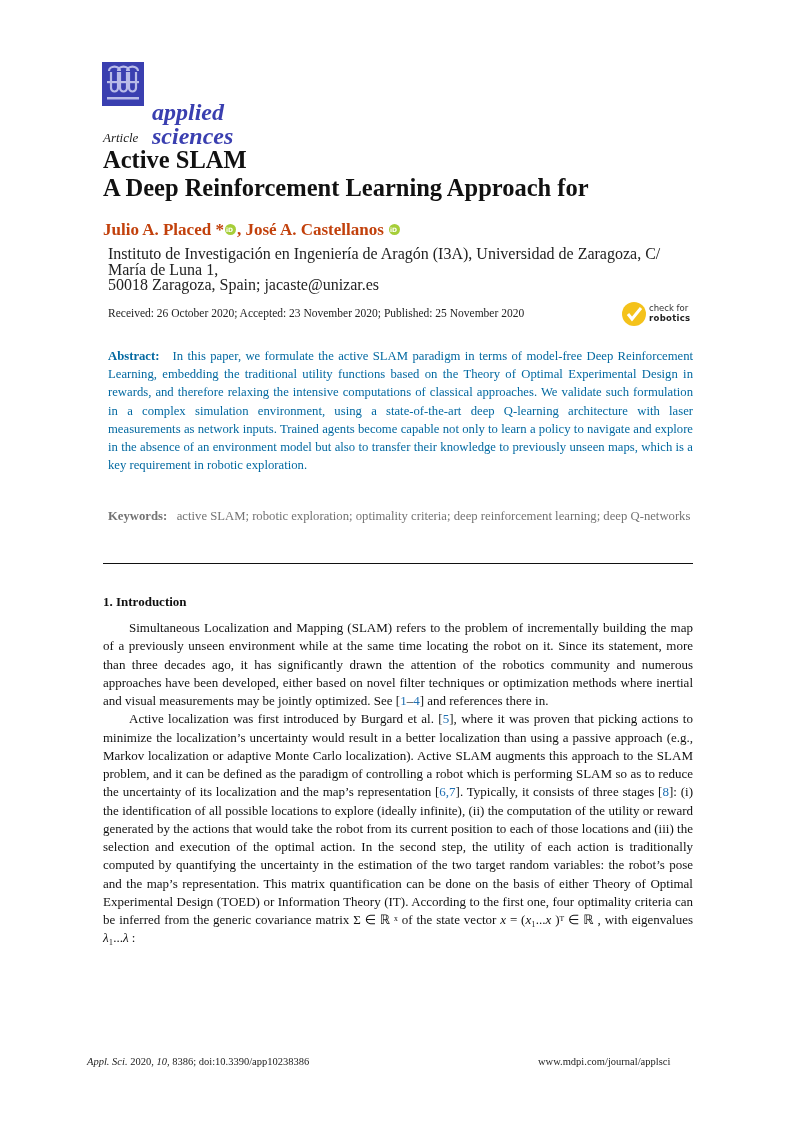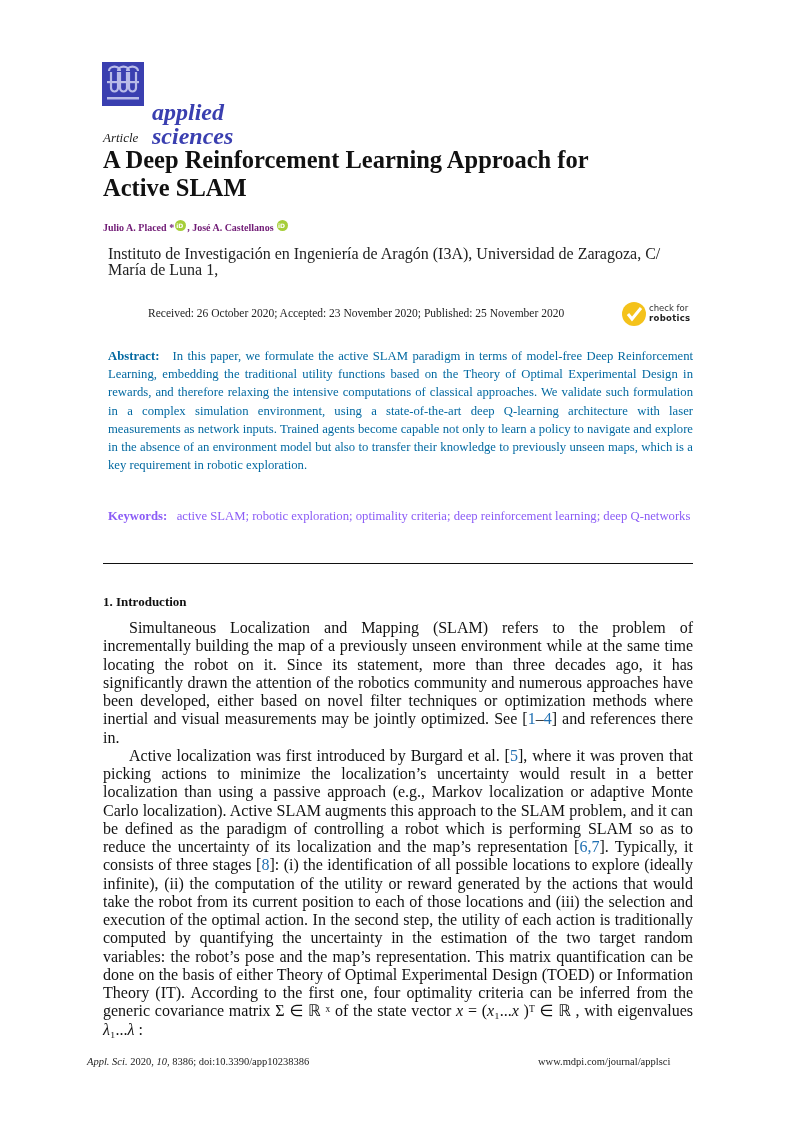--- a/index.html
+++ b/index.html
@@ -8,41 +8,41 @@
   .abs { position:absolute; }
 
   
   .logo { left:102px; top:62px; width:42px; height:44px; background:#3a3fb0; }
   .logo svg { display:block; }
   .logo-text { left:152px; top:60px; font-family:"Liberation Serif",serif; font-style:italic; font-weight:bold; color:#3a3fb0; font-size:24px; line-height:24px;margin-top:40px; }
 
   .article-type { left:103px; top:130px; font-family:"Liberation Serif",serif; font-style:italic; font-size:13px; color:#222; }
   .title { left:103px; top:146px; width:600px; font-family:"Liberation Serif",serif; font-weight:bold; font-size:24.5px; line-height:28px; color:#111; }
 
-  .authors { left:103px; top:220px; font-family:"Liberation Serif",serif; font-weight:bold; font-size:10px; color:#701a75; white-space:nowrap; }
+  .authors { left:103px; top:220px; font-family:"Liberation Serif",serif; font-weight:bold; font-size:17px; color:#c2410c; white-space:nowrap; }
   .orcid { display:inline-block; width:11px; height:11px; border-radius:50%; background:#a6ce39; vertical-align:0px; margin:0 1px; position:relative; }
   .orcid::after { content:"iD"; position:absolute; left:1px; top:1px; font-size:6px; color:#fff; font-family:"DejaVu Sans",sans-serif; font-weight:bold; line-height:9px; }
 
   .affil { left:108px; top:246px; width:590px; font-family:"Liberation Serif",serif; font-size:16px; line-height:15.5px; color:#222; }
-  .dates { left:108px; top:307px; font-family:"Liberation Serif",serif; font-size:11.5px; color:#222; white-space:nowrap;margin-left:40px; }
+  .dates { left:108px; top:307px; font-family:"Liberation Serif",serif; font-size:11.5px; color:#222; white-space:nowrap; }
 
   .check { left:622px; top:301px; width:72px; height:26px; }
   .check-circle { position:absolute; left:0; top:1px; width:24px; height:24px; border-radius:50%; background:#f4c21b; }
   .check-text { position:absolute; left:27px; top:2px; font-family:"DejaVu Sans",sans-serif; font-size:8.5px; line-height:10px; color:#333; }
   .check-text b { font-weight:bold; letter-spacing:0.3px; color:#222; }
 
   .abstract { left:108px; top:347px; width:585px; font-family:"Liberation Serif",serif; font-size:12.7px; line-height:18.2px; text-align:justify; color:#0369a1; }
   .abstract b { font-weight:bold; }
-  .keywords { left:108px; top:507px; width:585px; font-family:"Liberation Serif",serif; font-size:12.7px; line-height:18.2px; text-align:justify; color:#8b5cf6; }
+  .keywords { left:108px; top:507px; width:585px; font-family:"Liberation Serif",serif; font-size:12.7px; line-height:18.2px; text-align:justify; color:#737373; }
 
   .rule { left:103px; top:563px; width:590px; height:1px; background:#111; }
 
   .section-head { left:103px; top:594px; font-family:"Liberation Serif",serif; font-weight:bold; font-size:13px; color:#111; }
 
-  .body-text { left:103px; top:619px; width:590px; font-family:"Liberation Serif",serif; font-size:16px; line-height:18.25px; color:#111; text-align:justify; }
+  .body-text { left:103px; top:619px; width:590px; font-family:"Liberation Serif",serif; font-size:13px; line-height:18.25px; color:#111; text-align:justify; }
   .body-text p { text-indent:26px; }
   .cite { color:#1f6fb2; }
   .math { font-style:italic; }
 
   .footer-left { left:87px; top:1056px; font-family:"Liberation Serif",serif; font-size:10.5px; color:#222; }
   .footer-right { left:538px; top:1056px; font-family:"Liberation Serif",serif; font-size:10.5px; color:#222; }
 </style>
 </head>
 <body>
 
@@ -59,31 +59,32 @@
   </svg>
 </div>
 <div class="abs logo-text">
   <div>applied</div>
   <div>sciences</div>
 </div>
 
 <div class="abs article-type">Article</div>
 
 <div class="abs title">
+  <div>Active SLAM</div>
   <div>A Deep Reinforcement Learning Approach for</div>
-  <div>Active SLAM</div>
 </div>
 
 <div class="abs authors">
   <span>Julio A. Placed</span><span> *</span><span class="orcid"></span><span>, </span><span>José A. Castellanos</span>
   <span class="orcid"></span>
 </div>
 
 <div class="abs affil">
   <div>Instituto de Investigación en Ingeniería de Aragón (I3A), Universidad de Zaragoza, C/ María de Luna 1,</div>
+  <div>50018 Zaragoza, Spain; jacaste@unizar.es</div>
 </div>
 
 <div class="abs dates">Received: 26 October 2020; Accepted: 23 November 2020; Published: 25 November 2020</div>
 
 <div class="abs check">
   <div class="check-circle">
     <svg width="24" height="24" viewBox="0 0 24 24">
         <path d="M6 12 l4 5 l9 -11" fill="none" stroke="#fff" stroke-width="3"></path>
       </svg>
   </div>

